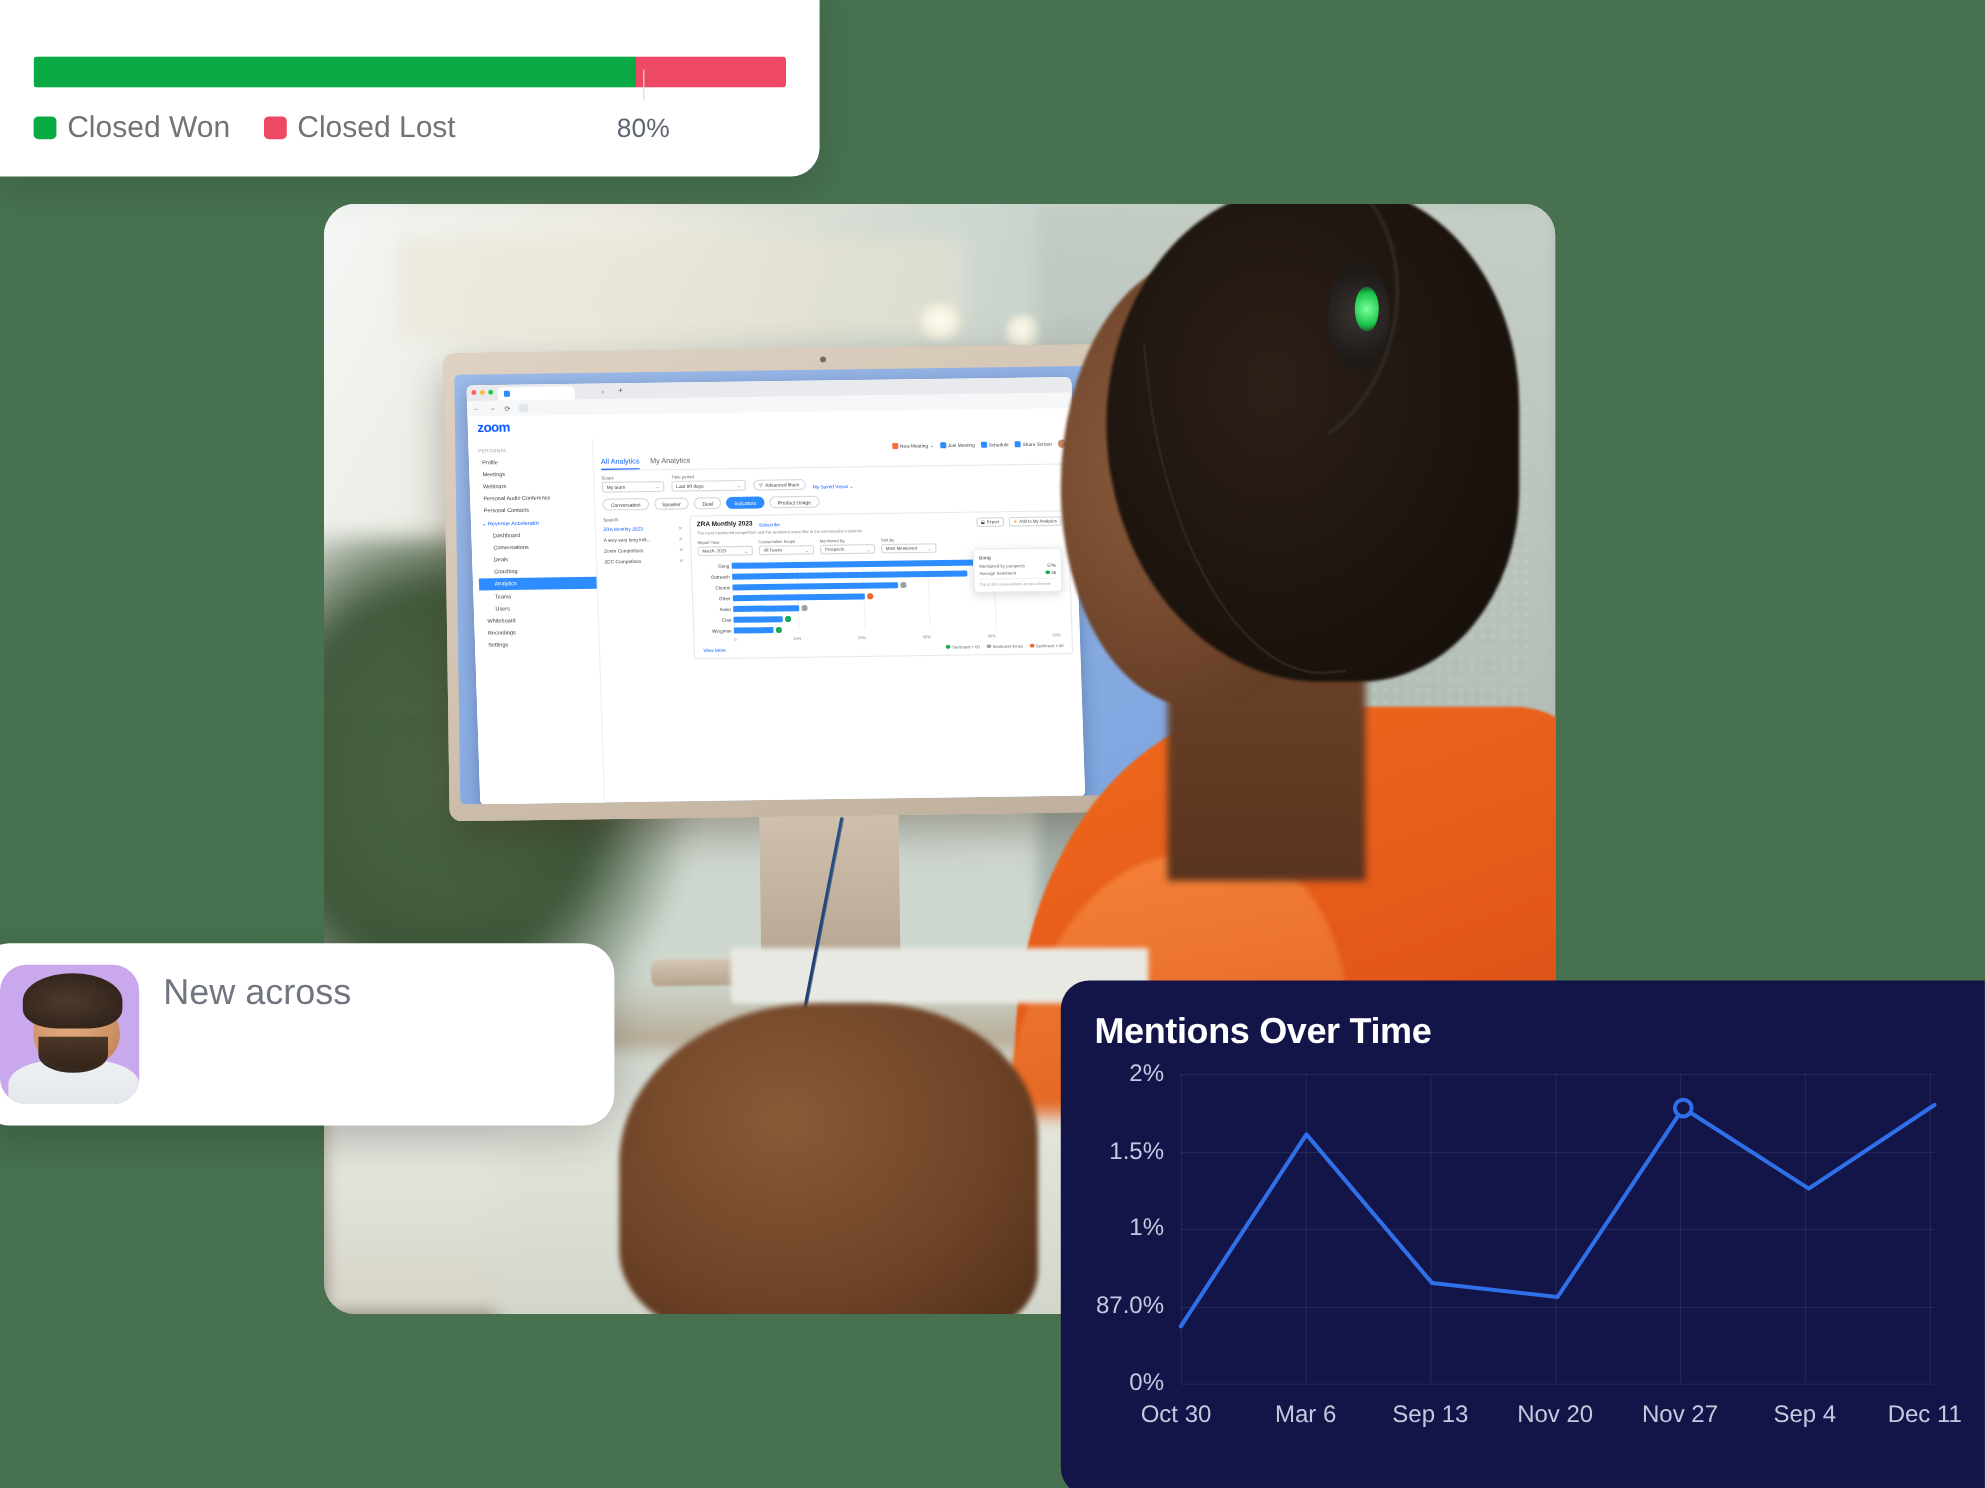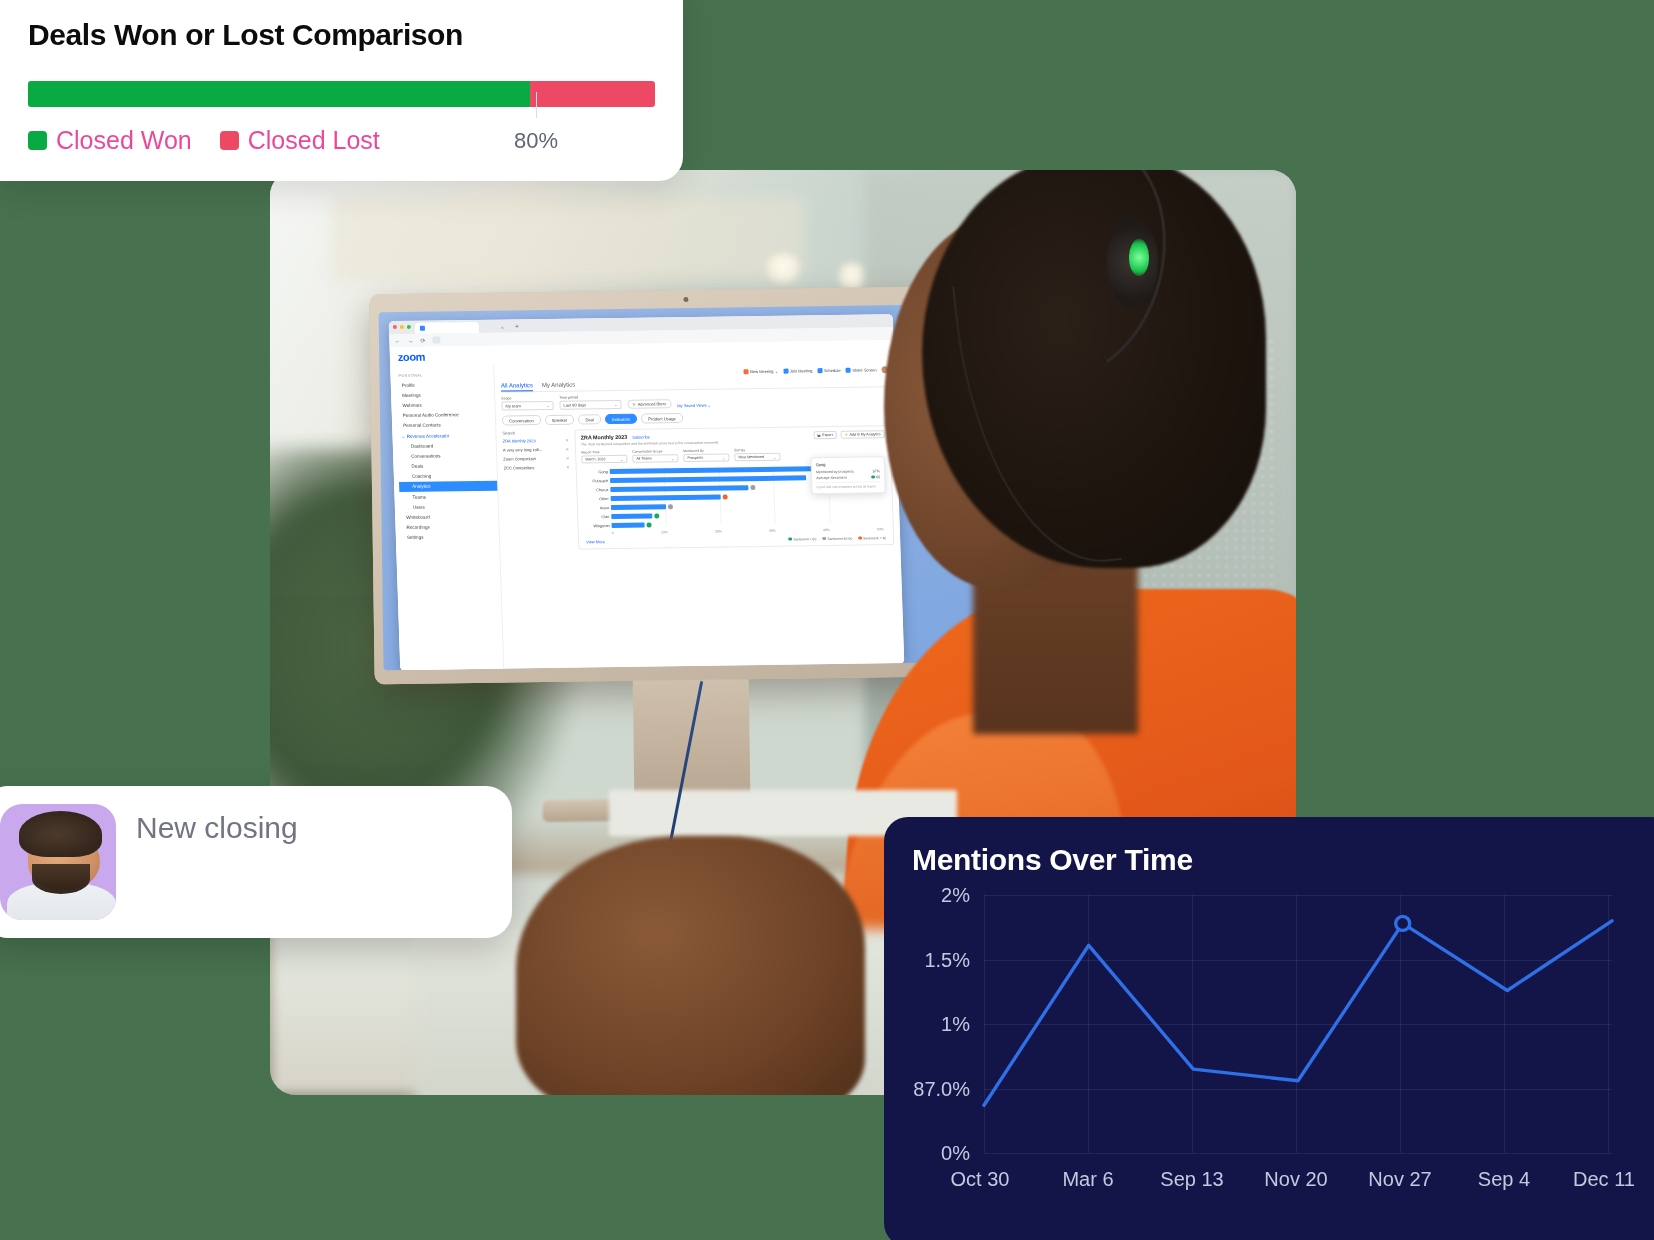--- a/index.html
+++ b/index.html
@@ -311,21 +311,21 @@
   }
   .card-deals h2 { font-size: 30px; font-weight: 700; color: #0c0c0c; letter-spacing: -.4px; }
   .deal-bar {
     display: flex; margin-top: 29px; height: 26px; border-radius: 3px; overflow: hidden;
   }
   .deal-bar .won { background: #09a943; }
   .deal-bar .lost { background: #ee4964; }
   .deal-legend { display: flex; align-items: center; margin-top: 19px; position: relative; }
   .lg-item { display: flex; align-items: center; gap: 9px; margin-right: 28px; }
   .lg-sw { width: 19px; height: 19px; border-radius: 4px; display: block; }
-  .lg-item span.tx { font-size: 25px; color: #ec4899; }
+  .lg-item span.tx { font-size: 25px; color: #737373; }
   .deal-pct { position: absolute; left: 486px; font-size: 22px; color: #5f6573; }
   .deal-tick {
     position: absolute; left: 508px; top: -34px; width: 1px; height: 26px; background: #d8dce3;
   }
 
   
   .card-comment {
     position: absolute; left: -18px; top: 786px;
     width: 530px; padding: 18px 22px 18px 18px;
     background: #fff; border-radius: 26px;
@@ -695,21 +695,20 @@
       <div class="p-headset-led"></div>
       <div class="p-boom"></div>
     </div>
     <div class="p-lap"></div>
     <div class="kbd"></div>
     <div class="pen"></div>
     <div class="hand-front"></div>
   </div>
 
   <div class="card-deals">
-    <h2>Deals Won or Lost Comparison</h2>
     <div class="deal-bar">
       <div class="won" style="width:80%"></div>
       <div class="lost" style="width:20%"></div>
     </div>
     <div class="deal-legend">
       <div class="lg-item">
         <span class="lg-sw" style="background:#09a943"></span>
         <span class="tx">Closed Won</span>
       </div>
       <div class="lg-item">
@@ -722,21 +721,21 @@
   </div>
 
   <div class="card-comment">
     <div class="cm-avatar">
       <div class="bd"></div>
       <div class="fc"></div>
       <div class="br"></div>
       <div class="h2"></div>
     </div>
     <div class="cm-text">
-      <div class="cm-title">New closing</div>
+      <div class="cm-title">New across</div>
     </div>
   </div>
 
   <div class="card-mentions">
     <div class="mn-title">Mentions Over Time</div>
 
     <div class="mn-plot">
 
       <div class="mn-ylab" style="top:0px">2%</div>
       <div class="mn-ylab" style="top:64.5px">1.5%</div>

